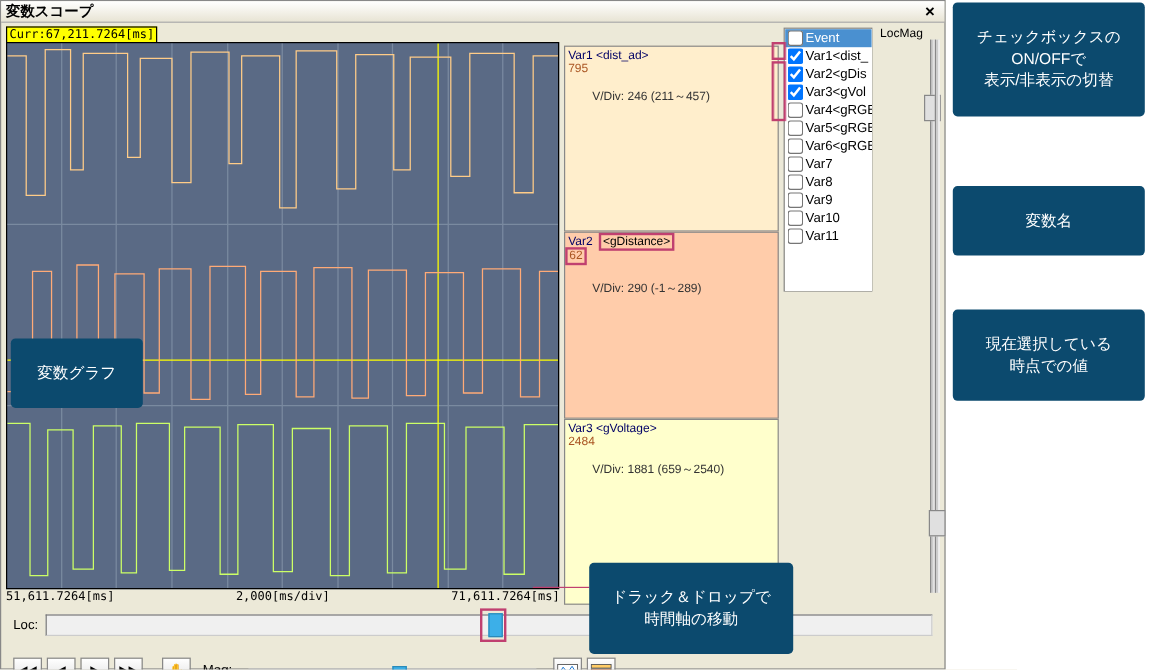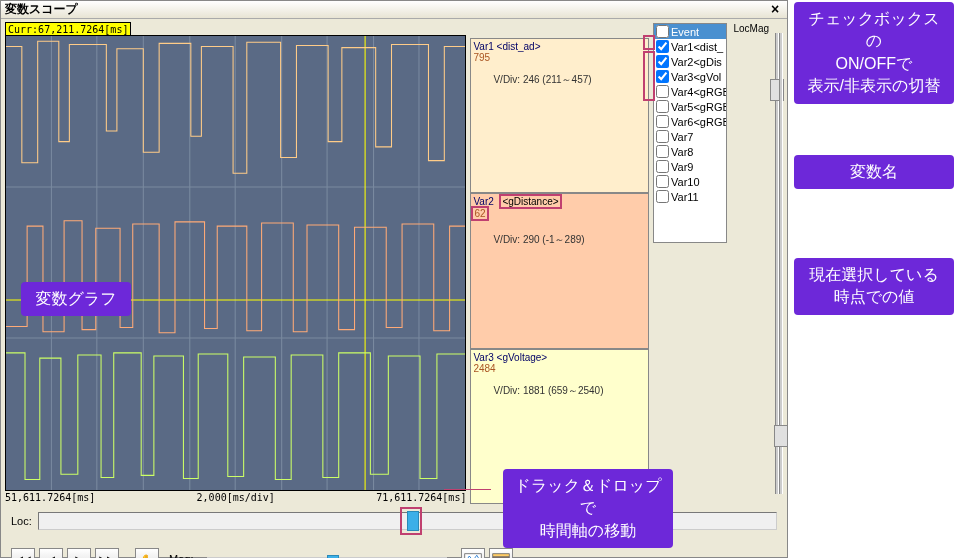--- a/index.html
+++ b/index.html
@@ -52,22 +52,22 @@
 .loc-slider { flex: 1; height: 18px; background: #f0f0f0; border: 1px inset #ccc; position: relative; }
 .loc-thumb { width: 12px; height: 20px; background: #3cafe8; border: 1px solid #2a8ab8; position: absolute; top: -2px; left: 50%; }
 .loc-thumb-box { position: absolute; border: 2px solid #c04070; width: 22px; height: 28px; left: 49%; top: -6px; }
 
 .btn-row { display: flex; align-items: center; gap: 4px; }
 .btn { width: 24px; height: 22px; background: linear-gradient(#fff,#ddd); border: 1px solid #888; display: flex; align-items: center; justify-content: center; font-size: 10px; cursor: pointer; }
 .mag-slider { width: 240px; height: 4px; background: #ccc; position: relative; margin: 0 10px; }
 .btn.icon svg { width: 18px; height: 14px; }
 
 
-.callout { position: absolute; background: #6d28d9; color: #fff; font-size: 16px; padding: 6px 8px; border-radius: 4px; text-align: center; line-height: 1.4; width: 160px; }
-.callout.inapp { position: absolute; z-index: 10; margin-left: 12px; }
+.callout { position: absolute; background: #0c4a6e; color: #fff; font-size: 13px; padding: 20px 8px; border-radius: 4px; text-align: center; line-height: 1.4; width: 160px; }
+.callout.inapp { position: absolute; z-index: 10; }
 
 
 .hl-box { position: absolute; border: 2px solid #c04070; pointer-events: none; z-index: 5; }
 
 .connector { position: absolute; border-top: 1px solid #c04070; z-index: 4; }
 </style>
 </head>
 <body>
 
 <div class="container">

